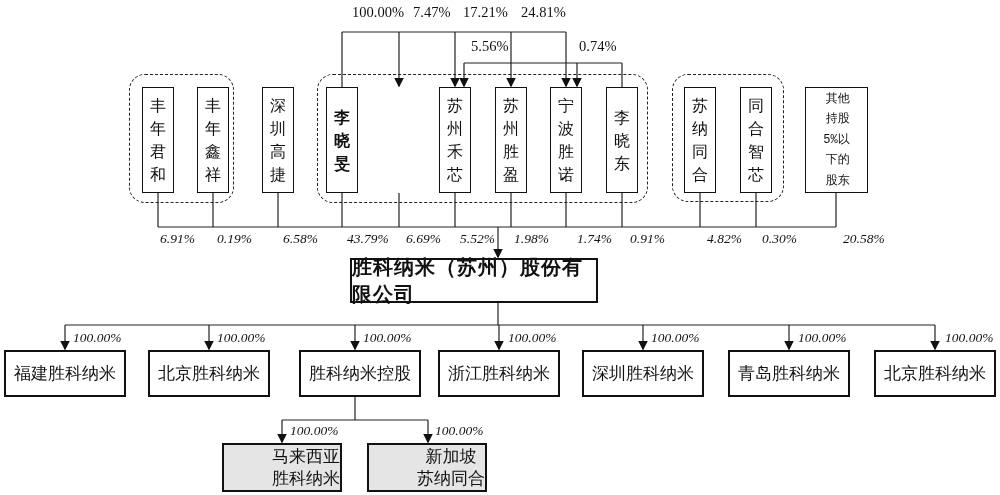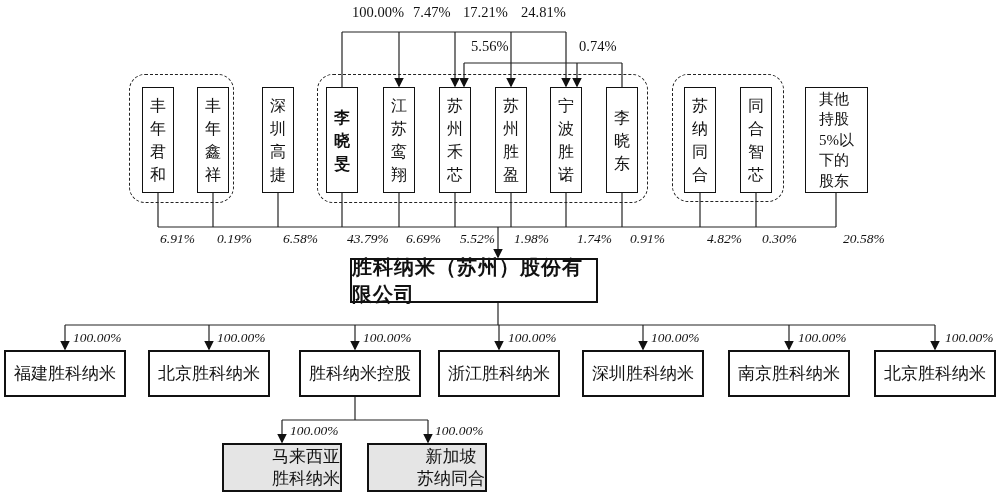--- a/index.html
+++ b/index.html
@@ -7,21 +7,21 @@
   #canvas{position:relative;width:1000px;height:495px;background:#fff;overflow:hidden;
           font-family:"Liberation Serif","DejaVu Serif",serif;color:#111;}
   #wires{position:absolute;left:0;top:0;width:1000px;height:495px;z-index:1;}
   .grp{position:absolute;border:1.5px dashed #222;border-radius:16px;background:transparent;z-index:1;}
   .vbox{position:absolute;top:87px;width:32px;height:106px;border:1.5px solid #111;background:#fff;
         display:flex;align-items:center;justify-content:center;z-index:2;}
   .vbox span{display:block;width:18px;word-break:break-all;font-size:16px;line-height:23px;text-align:center;}
   .vbox.bold span{font-weight:bold;}
   .mbox{position:absolute;top:87px;height:106px;border:1.5px solid #111;background:#fff;
         display:flex;align-items:center;justify-content:center;z-index:2;}
-  .mbox span{white-space:pre-line;font-size:15px;line-height:20.5px;text-align:left;}
+  .mbox span{white-space:pre-line;font-size:12px;line-height:20.5px;text-align:right;font-family:Liberation Mono, monospace;}
   .company{position:absolute;left:350px;top:258px;width:248px;height:45px;border:2px solid #111;background:#fff;
         display:flex;align-items:center;justify-content:center;font-size:20px;font-weight:bold;letter-spacing:1px;z-index:2;}
   .sbox{position:absolute;top:350px;width:122px;height:47px;border:2px solid #111;background:#fff;
         display:flex;align-items:center;justify-content:center;font-size:17px;z-index:2;}
   .bbox{position:absolute;top:443px;width:120px;height:49px;border:2px solid #111;background:#e5e5e5;
         display:flex;align-items:center;justify-content:flex-end;z-index:2;}
   .bbox span{white-space:pre-line;font-size:17px;line-height:22px;text-align:center;}
   .pct{position:absolute;font-size:13.5px;white-space:nowrap;z-index:3;font-style:italic;}
   .pct-top{position:absolute;font-size:14.5px;white-space:nowrap;z-index:3;}
 </style>
@@ -99,23 +99,20 @@
     </div>
   <div class="vbox" style="left:197px">
       <span>丰年鑫祥</span>
     </div>
   <div class="vbox" style="left:262px">
       <span>深圳高捷</span>
     </div>
   <div class="vbox bold" style="left:326px">
       <span>李晓旻</span>
     </div>
-  <div class="vbox" style="left:383px">
-      <span>江苏鸾翔</span>
-    </div>
   <div class="vbox" style="left:439px">
       <span>苏州禾芯</span>
     </div>
   <div class="vbox" style="left:495px">
       <span>苏州胜盈</span>
     </div>
   <div class="vbox" style="left:550px">
       <span>宁波胜诺</span>
     </div>
   <div class="vbox" style="left:606px">
@@ -169,21 +166,21 @@
   <div class="sbox" style="left:299px">
       <span>胜科纳米控股</span>
     </div>
   <div class="sbox" style="left:438px">
       <span>浙江胜科纳米</span>
     </div>
   <div class="sbox" style="left:582px">
       <span>深圳胜科纳米</span>
     </div>
   <div class="sbox" style="left:728px">
-      <span>南京胜科纳米</span>
+      <span>青岛胜科纳米</span>
     </div>
   <div class="sbox" style="left:874px">
       <span>北京胜科纳米</span>
     </div>
 
   <div class="pct" style="left:290px;top:423px">100.00%</div>
   <div class="pct" style="left:435px;top:423px">100.00%</div>
   <div class="bbox" style="left:222px">
       <span>马来西亚
 胜科纳米</span>

